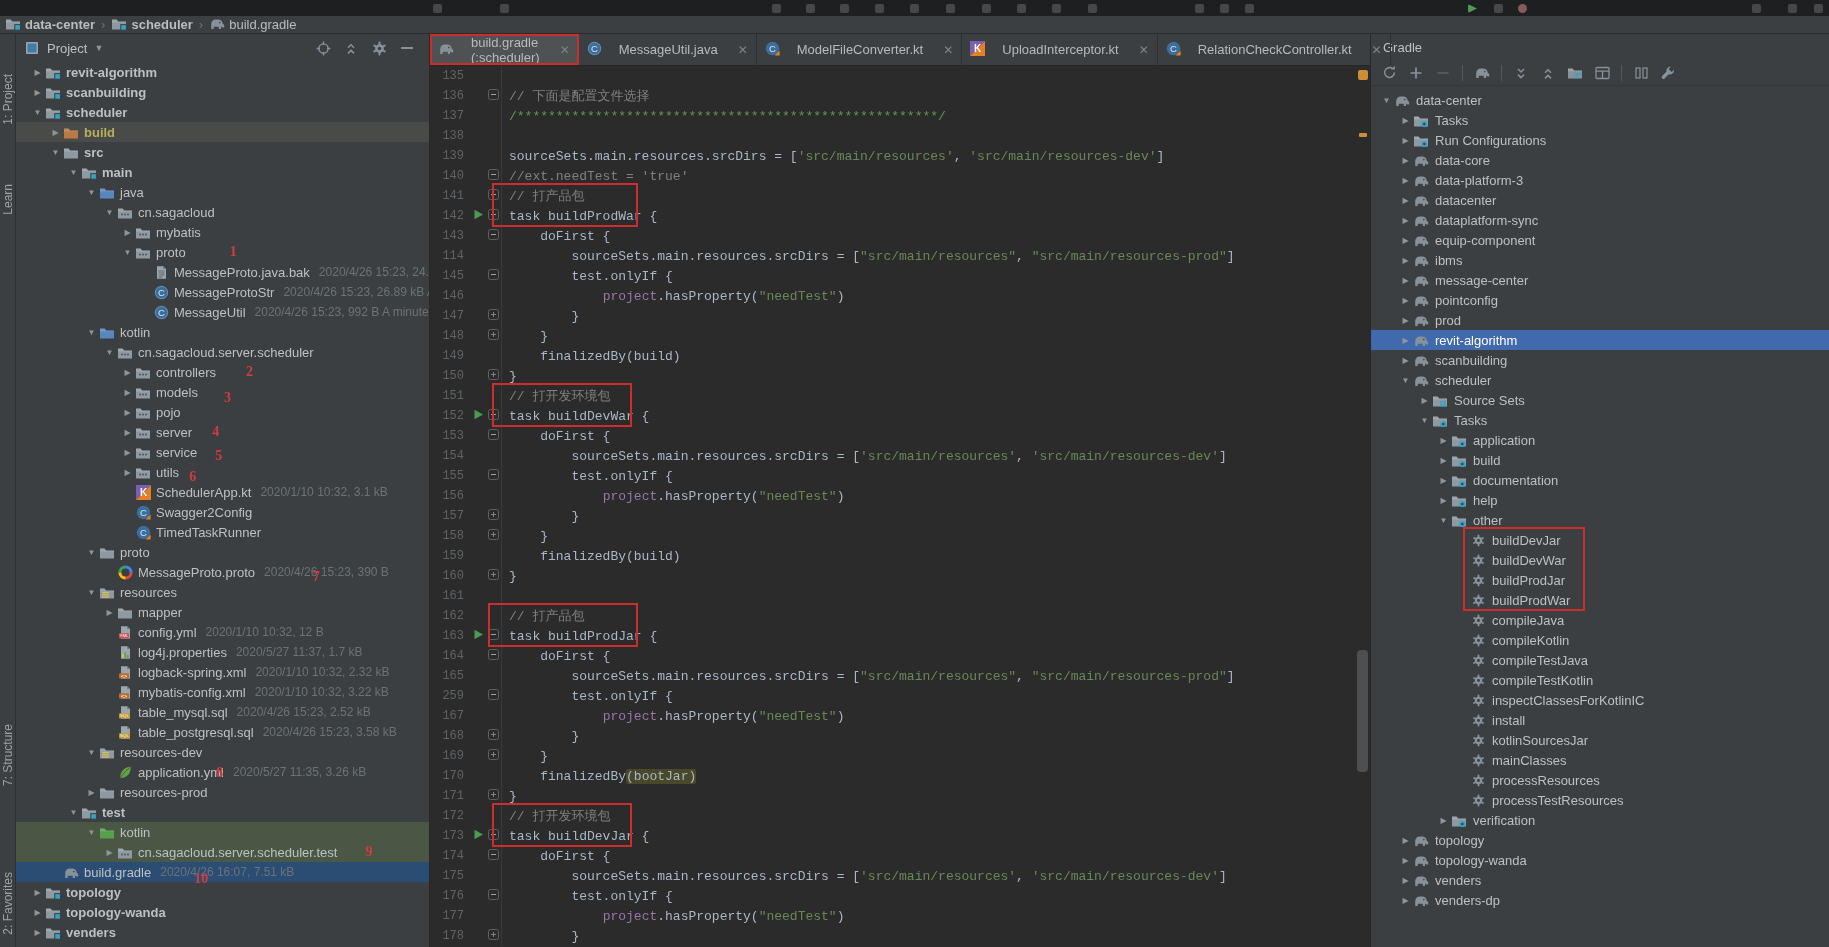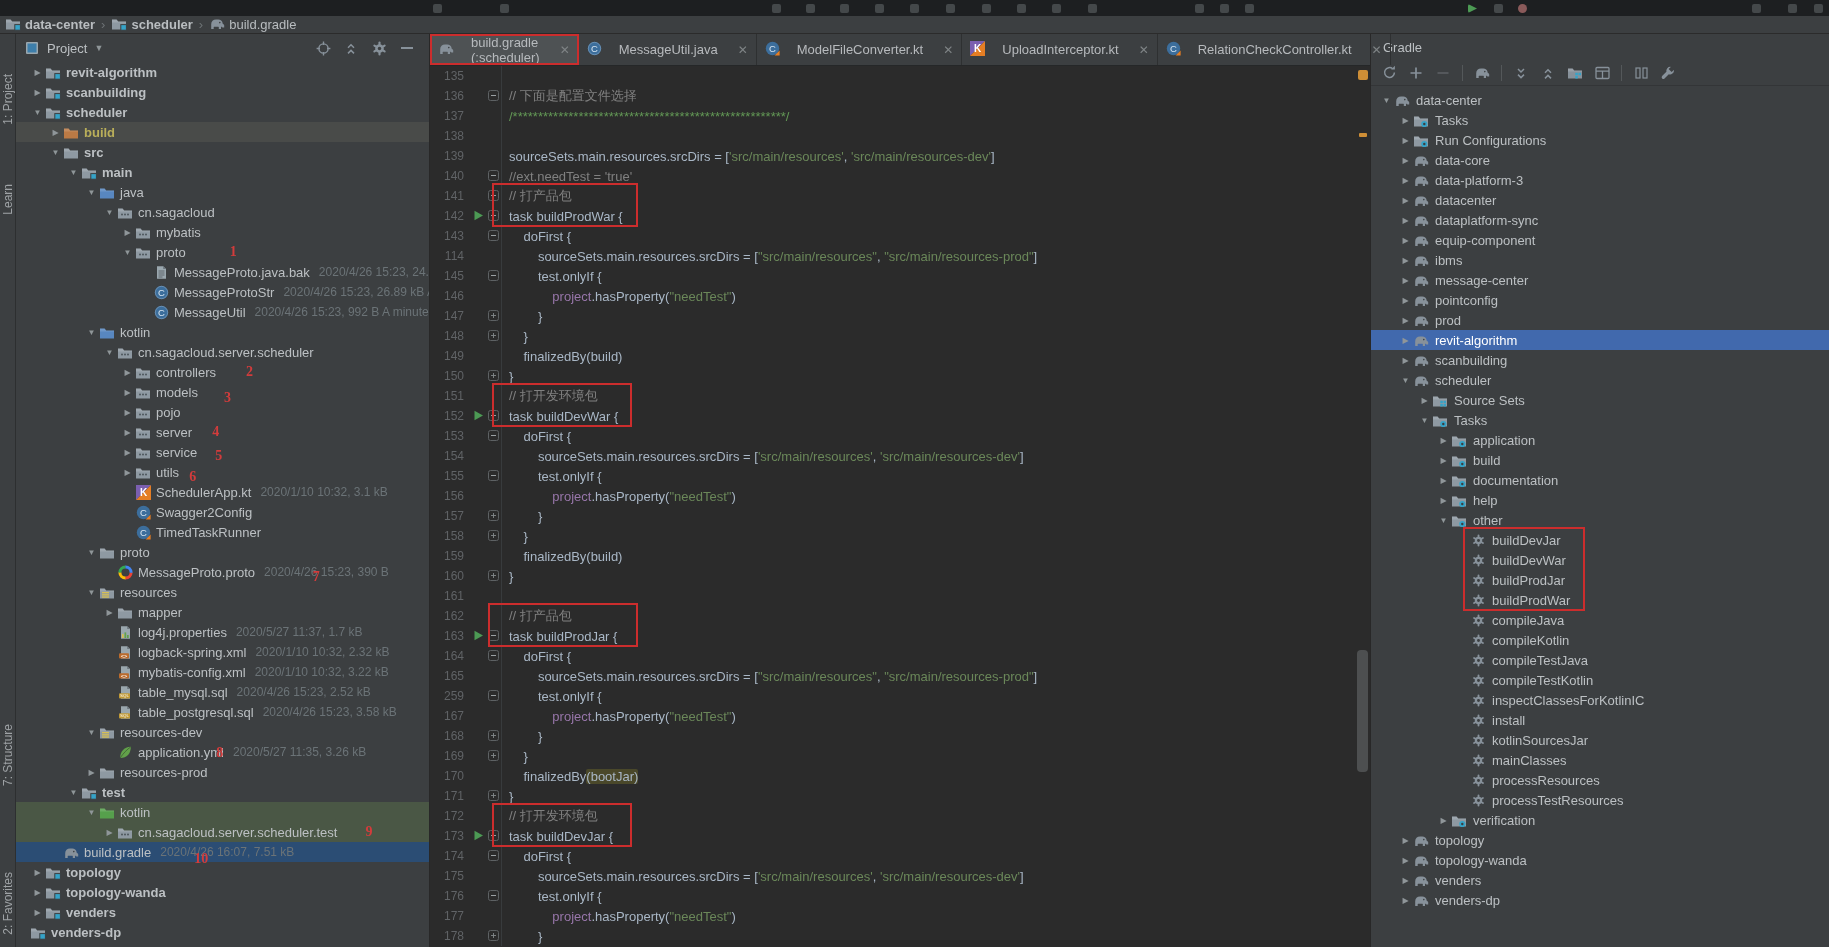--- a/index.html
+++ b/index.html
@@ -44,21 +44,21 @@
   .trow.build .lbl{color:var(--excluded-yellow,#b9ae5a)}
   .rmark{position:relative;color:#D23C3C;font-family:"Liberation Serif",serif;font-size:14px;font-weight:bold;z-index:6}
 
   
   .editor{flex:1;min-width:0;background:#2b2b2b;display:flex;flex-direction:column}
   .tabs{height:32px;flex:none;background:#3c3f41;display:flex;align-items:stretch;border-bottom:1px solid #252728}
   .tab{display:flex;align-items:center;gap:17px;padding:0 8px;border-right:1px solid #2e3031;color:#b7babd;position:relative}
   .tab.active{background:#4e5254;outline:2px solid var(--accent-red,#cc2d2d);outline-offset:-2px}
   .tab .x{color:#7f8486;font-size:12px;margin-left:3px}
   .tabs .more{margin-left:auto;display:flex;align-items:center;gap:2px;color:#9da1a4;padding:0 10px;font-size:12px}
-  .codewrap{flex:1;position:relative;overflow:hidden;font-family:Liberation Sans, sans-serif;font-size:13px}
+  .codewrap{flex:1;position:relative;overflow:hidden;font-family:Liberation Mono, monospace;font-size:13px}
   .cl{height:20px;display:flex;align-items:center;white-space:pre}
   .cl .ln{width:40px;flex:none;text-align:right;color:var(--line-number,#606366);font-size:12px;padding-right:6px}
   .cl .runc{width:16px;flex:none;display:flex;justify-content:center;align-items:center}
   .cl .foldc{width:16px;flex:none;display:flex;justify-content:center;align-items:center;border-right:1px solid #383b3d;height:20px}
   .cl .ct{padding-left:7px}
   .sd{color:var(--code-default,#A9B7C6)}
   .sc{color:var(--comment,#808080)}
   .sg{color:var(--block-comment,#629755)}
   .ss{color:var(--string,#6A8759)}
   .sp{color:var(--purple,#9876AA)}
@@ -522,20 +522,33 @@
               </svg>
             </span>
             <span class="lbl">mapper</span>
           </div>
           <div class="trow" style="padding-left:86px">
             <span class="arr"></span>
             <span class="ifr">
               <svg width="15" height="15" viewBox="0 0 15 15">
                 <path d="M3 1.2 h6.2 L12 4 v9.8 H3z" fill="#9AA7AE"></path>
                 <path d="M9.2 1.2 L12 4 H9.2z" fill="#6d767d"></path>
+                <rect x="1" y="8.3" width="10" height="5.2" rx="1" fill="#C75450"></rect>
+                <text x="6" y="12.4" font-size="4.4" text-anchor="middle" fill="#fff" font-family="Liberation Sans, sans-serif">YML</text>
+              </svg>
+            </span>
+            <span class="lbl">config.yml</span>
+            <span class="date">2020/1/10 10:32, 12 B</span>
+          </div>
+          <div class="trow" style="padding-left:86px">
+            <span class="arr"></span>
+            <span class="ifr">
+              <svg width="15" height="15" viewBox="0 0 15 15">
+                <path d="M3 1.2 h6.2 L12 4 v9.8 H3z" fill="#9AA7AE"></path>
+                <path d="M9.2 1.2 L12 4 H9.2z" fill="#6d767d"></path>
                 <rect x="4" y="9" width="1.7" height="4" fill="#D6BF55"></rect>
                 <rect x="6.5" y="7.4" width="1.7" height="5.6" fill="#62A14A"></rect>
                 <rect x="9" y="10" width="1.7" height="3" fill="#62A14A"></rect>
               </svg>
             </span>
             <span class="lbl">log4j.properties</span>
             <span class="date">2020/5/27 11:37, 1.7 kB</span>
           </div>
           <div class="trow" style="padding-left:86px">
             <span class="arr"></span>

